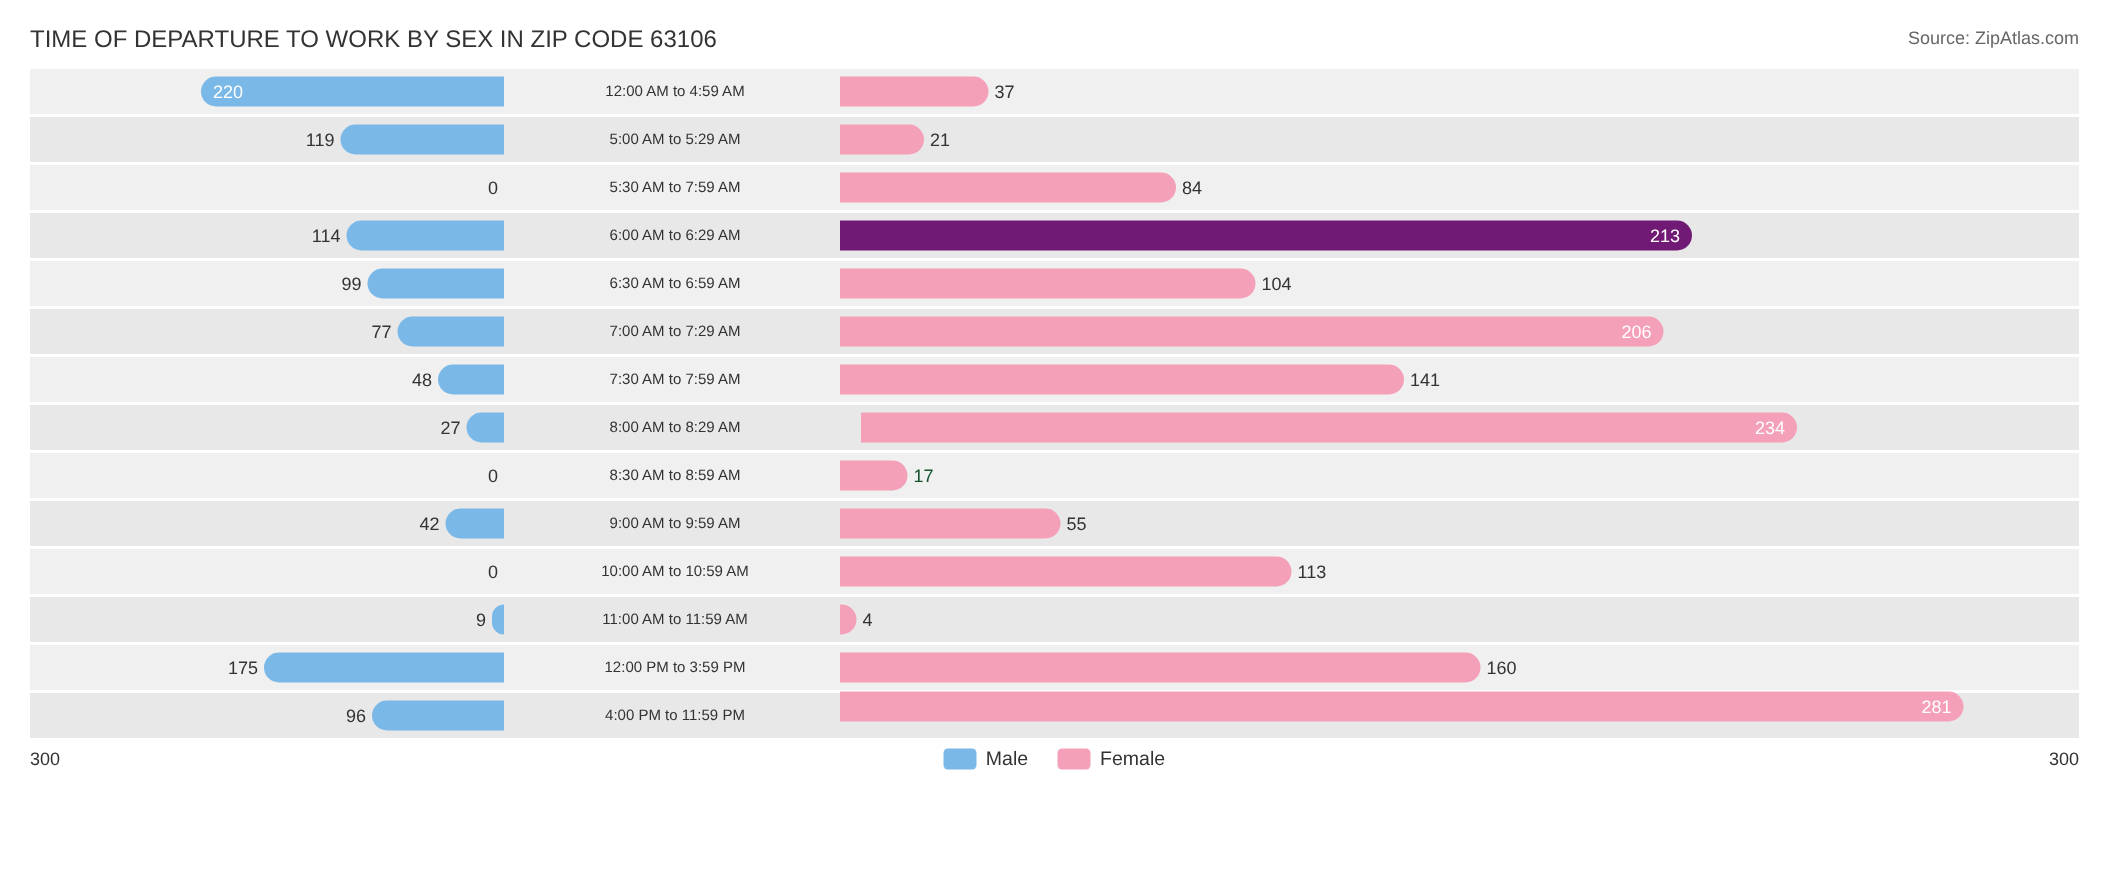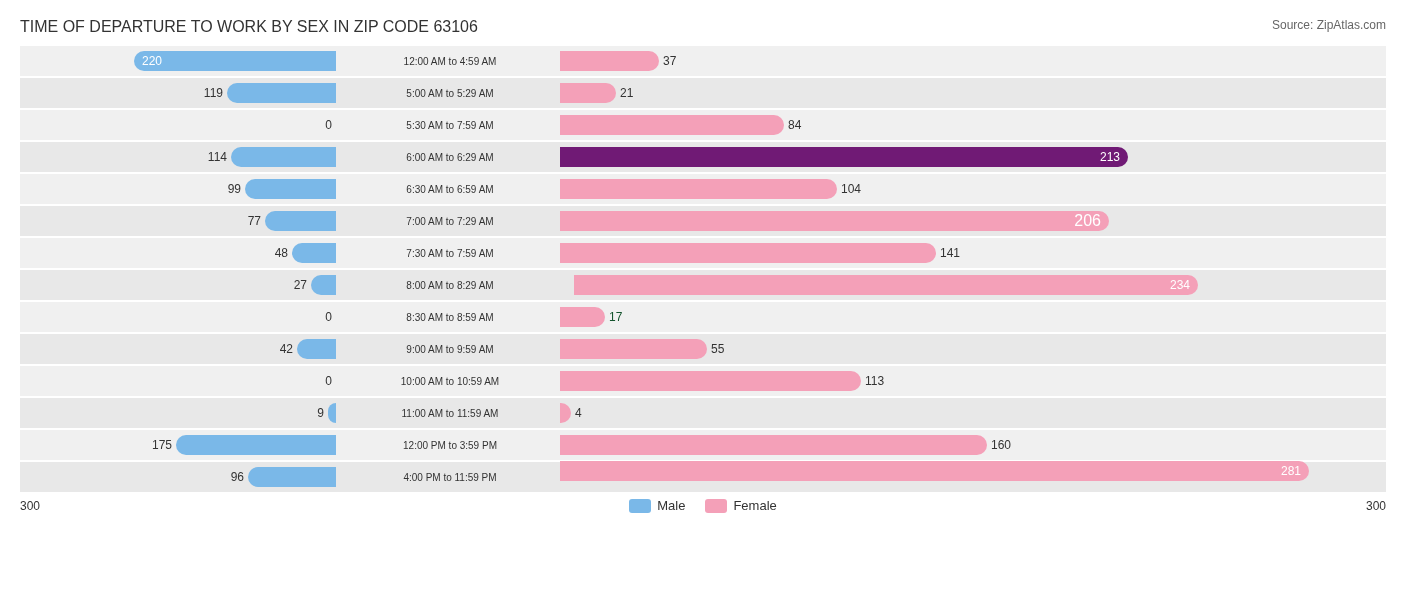--- a/index.html
+++ b/index.html
@@ -280,21 +280,21 @@
             
           </div>
         </div>
       </div>
     </div>
     <div class="label-cell">7:00 AM to 7:29 AM</div>
     <div class="right-section">
       <div class="right-bar-wrap">
         <div style="position:relative; height:20px; display:inline-block;">
           <div class="right-bar" style="width:549px; height:20px; background:#f4a0b8; border-radius:0 10px 10px 0; display:inline-block; position:relative;">
-            <span style="position:absolute; right:8px; top:50%; transform:translateY(-50%); font-size:16px; color:#fff; white-space:nowrap;">206</span>
+            <span style="position:absolute; right:8px; top:50%; transform:translateY(-50%); font-size:12px; color:#fff; white-space:nowrap;">206</span>
           </div>
         </div>
 
       </div>
     </div>
   </div>
       <div class="bar-row">
     <div class="left-section">
       <div class="left-bar-wrap">
         <span class="left-value">48</span>

